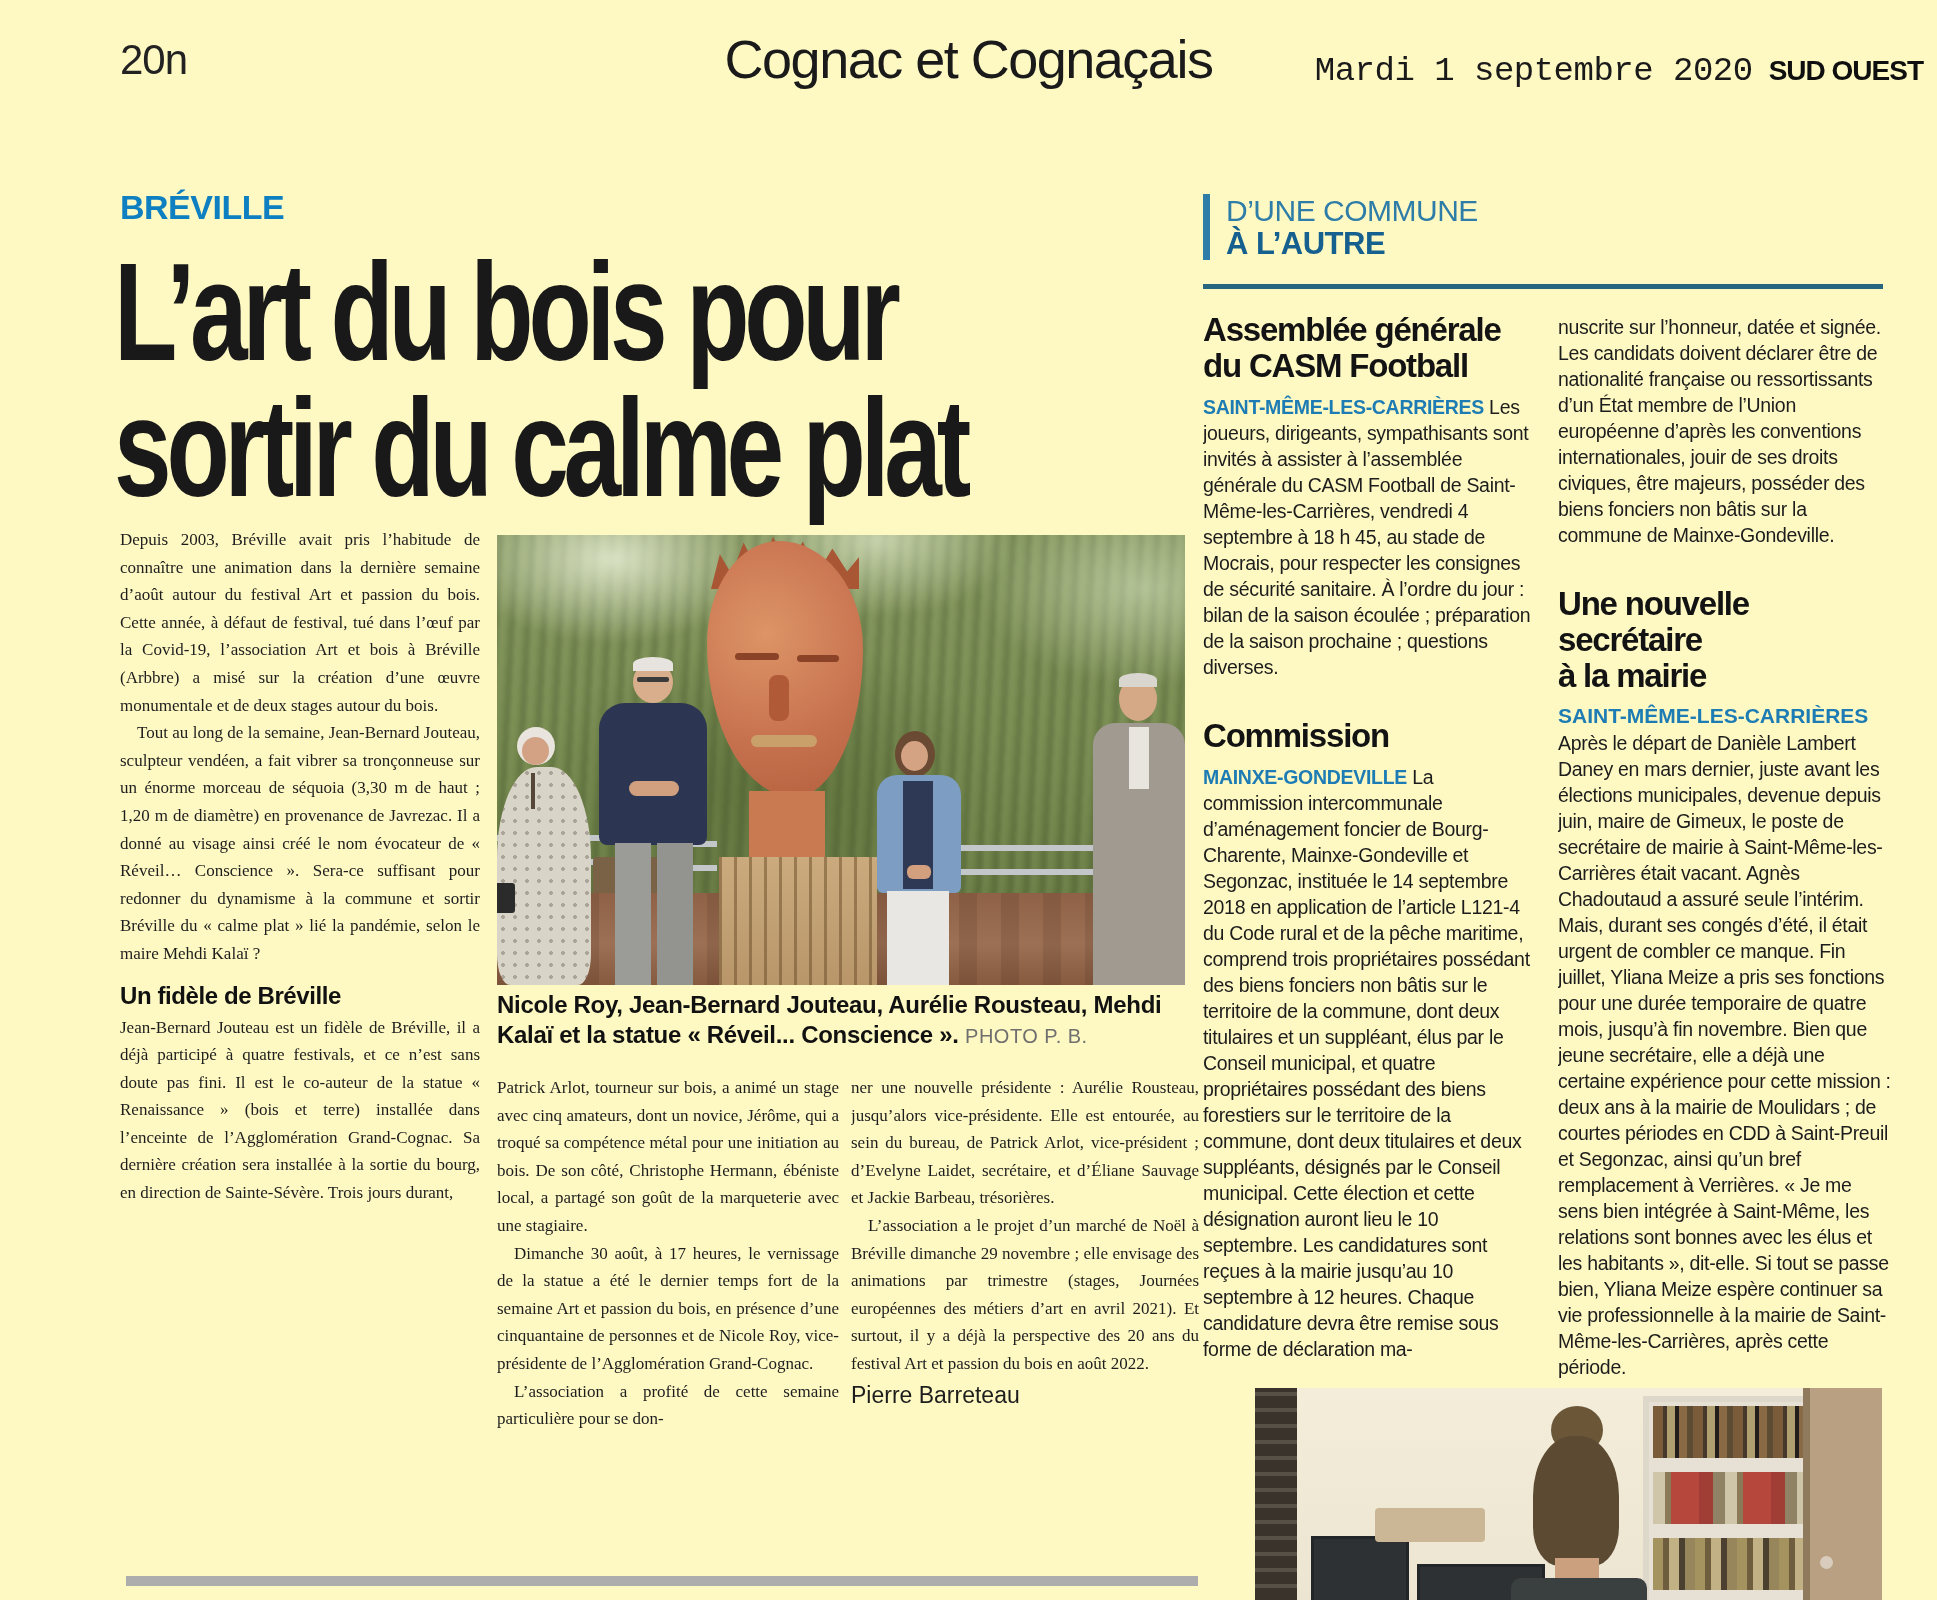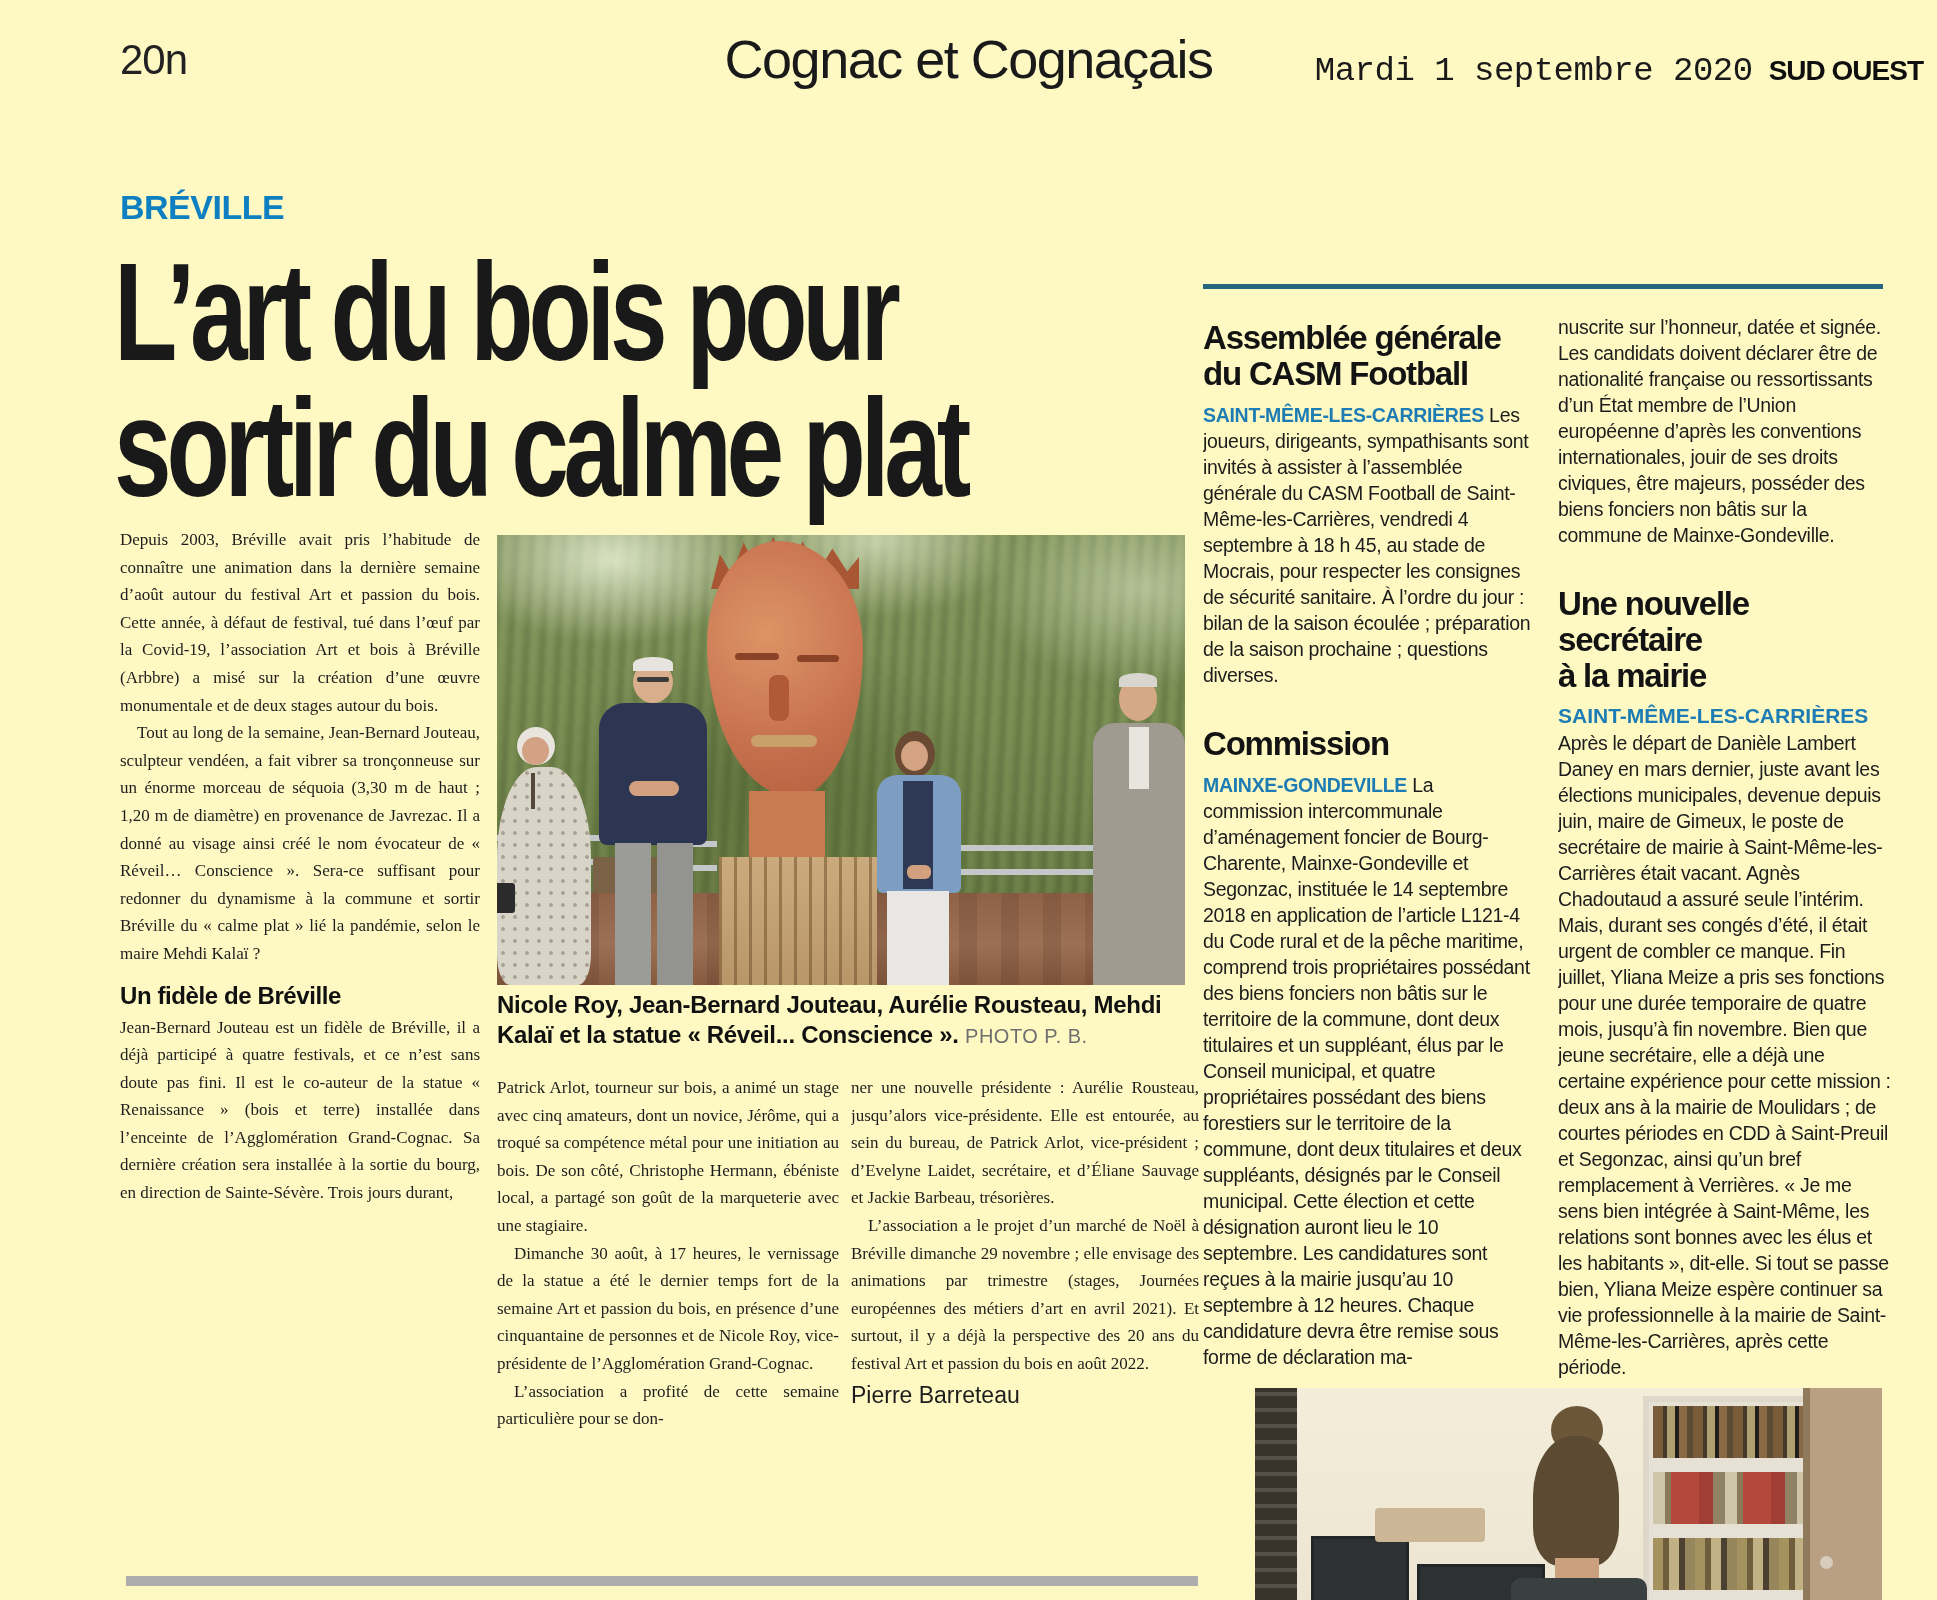--- a/index.html
+++ b/index.html
@@ -33,21 +33,21 @@
   .commune-header{position:absolute;left:1203px;top:194px;border-left:7px solid #2e7ca8;
                   padding-left:16px;line-height:33px;}
   .commune-header .l1{font-size:30px;color:#2e7ca8;letter-spacing:-0.5px;}
   .commune-header .l2{font-size:31px;font-weight:700;color:#15608f;letter-spacing:-0.5px;}
   .commune-rule{position:absolute;left:1203px;top:284px;width:680px;height:5px;background:#26667e;}
   .sans-col{position:absolute;overflow:hidden;}
   .sans-col p{margin:0;font-size:19.5px;line-height:26px;letter-spacing:-0.3px;color:#1c1c1c;}
   .art-title{font-size:33px;line-height:36px;font-weight:700;letter-spacing:-1.2px;color:#131313;
              margin:0 0 10px 0;}
   .art{margin-top:38px;}
-  .art:first-child{margin-top:8px;}
+  .art:first-child{margin-top:0;}
   .loc{font-weight:700;color:#1d7cb4;}
   .loc-line{display:block;font-weight:700;color:#1d7cb4;font-size:21px;margin-bottom:2px;}
   
   .photo1{position:absolute;left:497px;top:535px;width:688px;height:450px;overflow:hidden;background:#76894f;}
   .p1-trees{position:absolute;inset:-14px;filter:blur(2.5px);
     background:
       radial-gradient(ellipse 220px 120px at 18% 8%, rgba(233,240,214,.85), transparent 70%),
       radial-gradient(ellipse 200px 110px at 55% 4%, rgba(226,235,204,.7), transparent 70%),
       radial-gradient(ellipse 230px 140px at 92% 14%, rgba(214,226,190,.6), transparent 70%),
       radial-gradient(ellipse 300px 200px at 40% 55%, rgba(70,88,40,.45), transparent 75%),
@@ -168,20 +168,24 @@
   </div>
 
   <div class="serif-col" style="left:851px;top:1074px;width:348px;height:494px;">
     <p>ner une nouvelle présidente : Aurélie Rousteau, jusqu’alors vice-présidente. Elle est entourée, au sein du bureau, de Patrick Arlot, vice-président ; d’Evelyne Laidet, secrétaire, et d’Éliane Sauvage et Jackie Barbeau, trésorières.</p>
     <p class="indent">L’association a le projet d’un marché de Noël à Bréville dimanche 29 novembre ; elle envisage des animations par trimestre (stages, Journées européennes des métiers d’art en avril 2021). Et surtout, il y a déjà la perspective des 20 ans du festival Art et passion du bois en août 2022.</p>
     <div class="byline">Pierre Barreteau</div>
   </div>
 
   <div class="bottom-rule"></div>
 
+  <div class="commune-header">
+    <div class="l1">D’UNE COMMUNE</div>
+    <div class="l2">À L’AUTRE</div>
+  </div>
   <div class="commune-rule"></div>
 
   <div class="sans-col" style="left:1203px;top:312px;width:334px;height:1070px;">
     <div class="art">
       <div class="art-title">
         <div>Assemblée générale</div>
         <div>du CASM Football</div>
       </div>
       <p><span class="loc">SAINT-MÊME-LES-CARRIÈRES</span> <span>Les joueurs, dirigeants, sympathisants sont invités à assister à l’assemblée générale du CASM Football de Saint-Même-les-Carrières, vendredi 4 septembre à 18 h 45, au stade de Mocrais, pour respecter les consignes de sécurité sanitaire. À l’ordre du jour : bilan de la saison écoulée ; préparation de la saison prochaine ; questions diverses.</span></p>
     </div>

